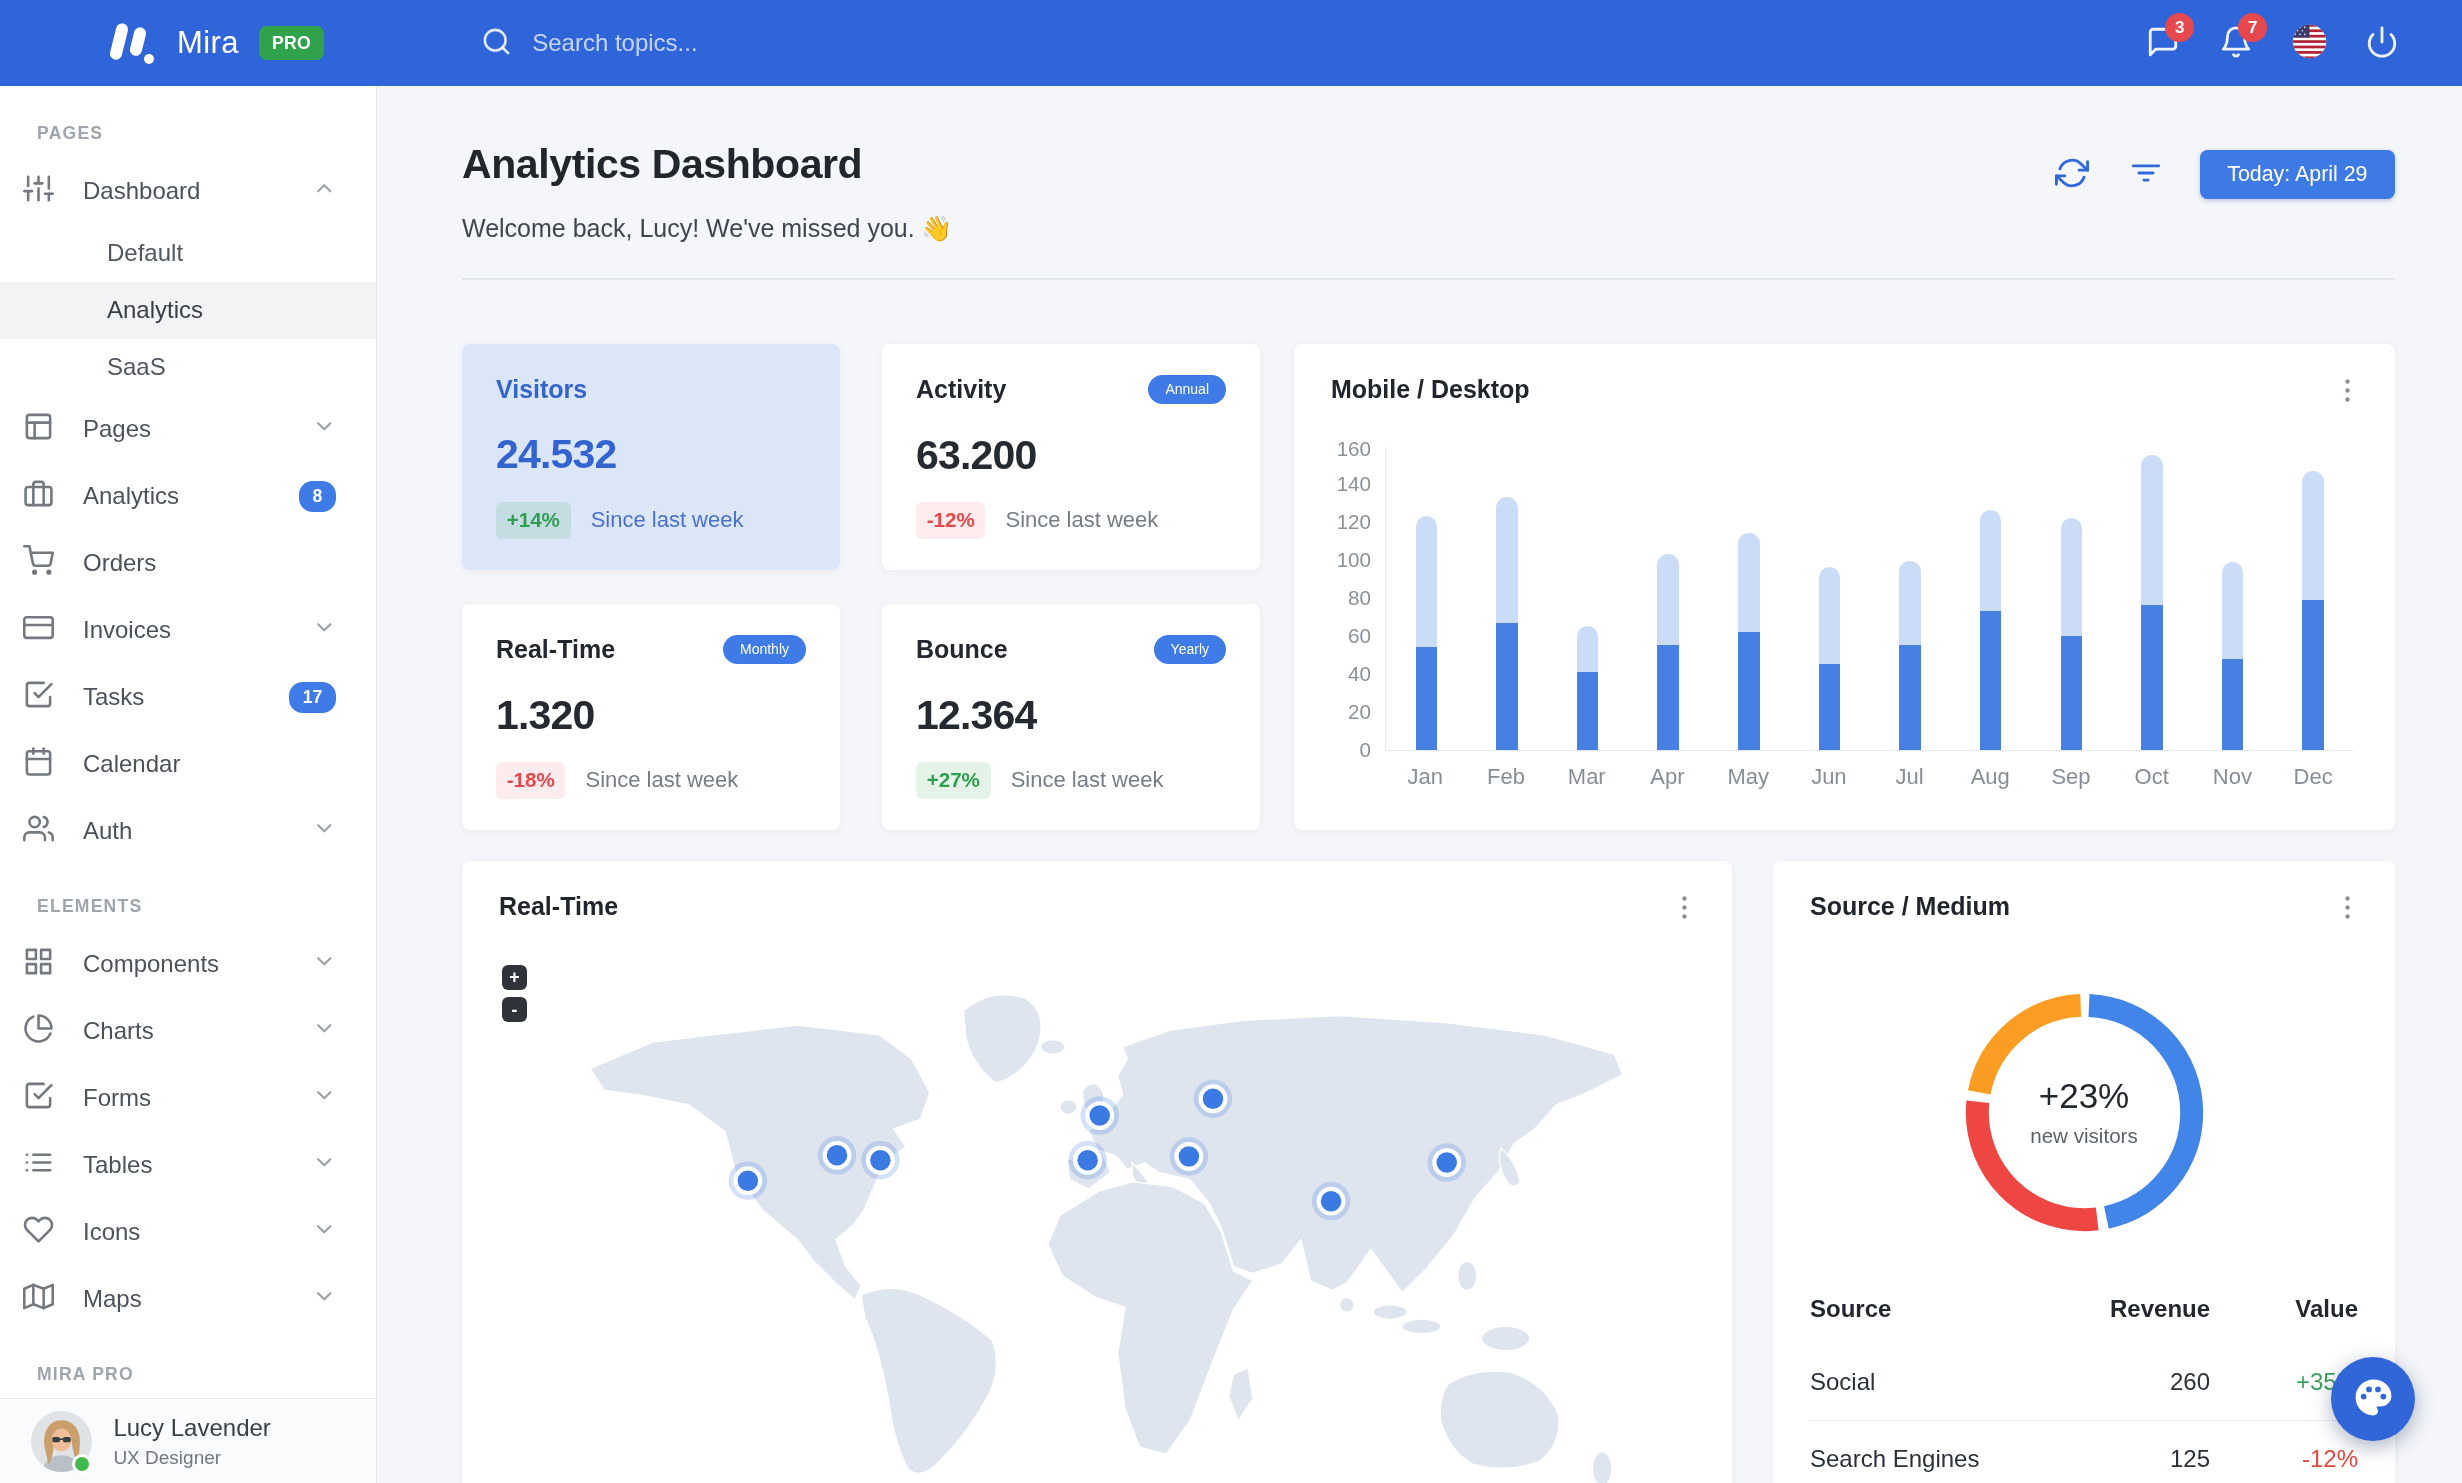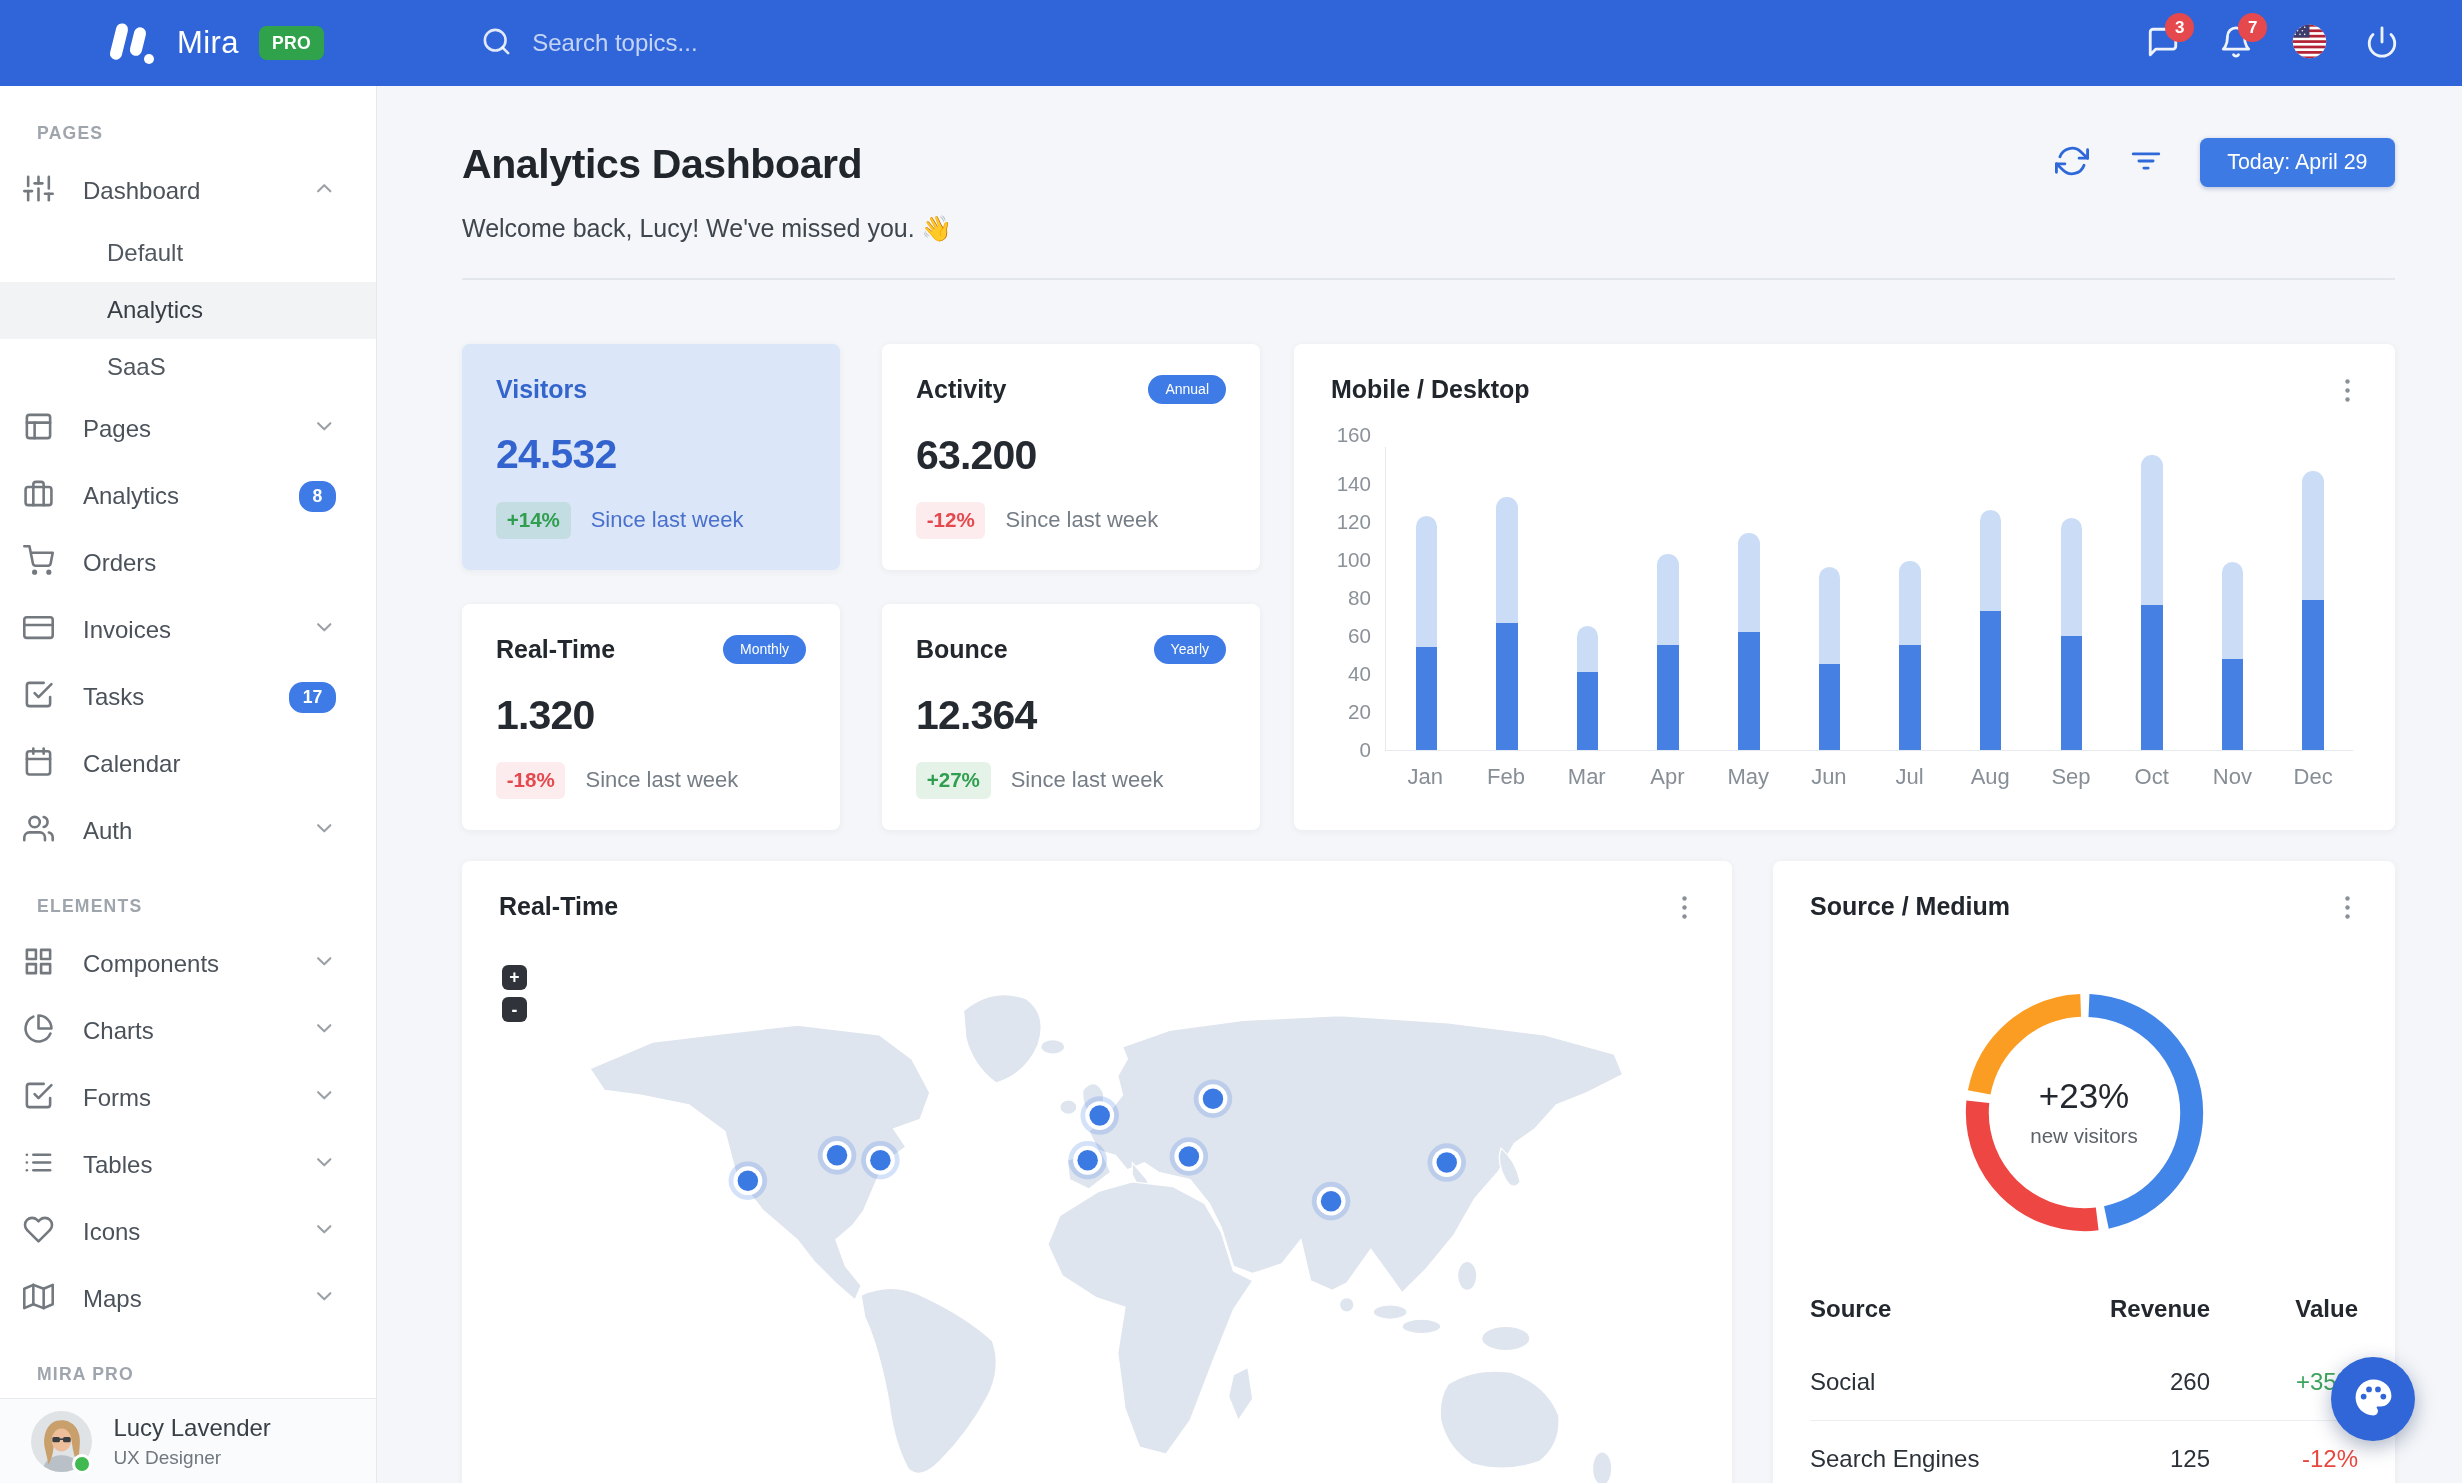--- a/index.html
+++ b/index.html
@@ -54,21 +54,21 @@
   .avatar svg{width:61px;height:61px;display:block}
   .status-dot{position:absolute;right:0;bottom:-1.5px;width:20px;height:20px;border-radius:50%;background:#3fb950;border:3.8px solid #fff}
   .profile-name{font-size:24px;color:#3a4047}
   .profile-role{font-size:19px;color:#71777e;margin-top:5.4px}
 
   
   .main{flex:1;padding:0 67px 0 85px;position:relative;overflow:hidden}
   .main-header{position:relative;padding-top:55px}
   .page-title{font-size:41px;font-weight:700;letter-spacing:-0.4px;color:var(--txt)}
   .page-subtitle{font-size:25px;color:var(--txt2);margin-top:26px}
-  .header-controls{position:absolute;top:52px;right:0;display:flex;align-items:center;gap:34px}
+  .header-controls{position:absolute;top:64px;right:0;display:flex;align-items:center;gap:34px}
   .hdr-icon-btn{color:#2f68d9;width:40px;height:40px;display:flex;align-items:center;justify-content:center}
   .hdr-icon-btn svg{width:34px;height:34px}
   .date-btn{background:var(--btn-blue);color:#fff;height:49px;padding:0 27.5px;border-radius:7.6px;font-size:21.4px;font-weight:500;display:flex;align-items:center;box-shadow:0 1.5px 4.6px rgba(30,60,140,.25)}
   .header-divider{height:1.5px;background:var(--line);margin-top:35px}
 
   .grid-a{margin-top:64px;display:grid;grid-template-columns:798px 1fr;gap:34px}
   .stats-grid{display:grid;grid-template-columns:378px 378px;column-gap:42px;row-gap:34px}
   .card{background:var(--card);border-radius:7.6px;box-shadow:0 1.5px 7.6px rgba(30,40,55,.05);position:relative}
   .stat-card{height:226px;padding:31px 34px;display:flex;flex-direction:column}
   .stat-card.primary{background:#dbe7f8}
@@ -470,21 +470,21 @@
         <div class="bar-chart" id="bar-chart">
           <div class="yaxis" id="bar-yaxis">
               <span class="ytick" style="bottom: -10px;">0</span>
               <span class="ytick" style="bottom: 28px;">20</span>
               <span class="ytick" style="bottom: 66px;">40</span>
               <span class="ytick" style="bottom: 104px;">60</span>
               <span class="ytick" style="bottom: 142px;">80</span>
               <span class="ytick" style="bottom: 180px;">100</span>
               <span class="ytick" style="bottom: 218px;">120</span>
               <span class="ytick" style="bottom: 256px;">140</span>
-              <span class="ytick" style="bottom: 305px;">160</span>
+              <span class="ytick" style="bottom: 291px;">160</span>
             </div>
           <div class="plot" id="bar-plot">
               <div class="slot">
                 <div class="bar">
                   <div class="seg-top" style="height: 131px; background: rgb(203, 220, 246);"></div>
                   <div class="seg-bottom" style="height: 103px; background: rgb(69, 128, 226);"></div>
                 </div>
               </div>
               <div class="slot">
                 <div class="bar">

